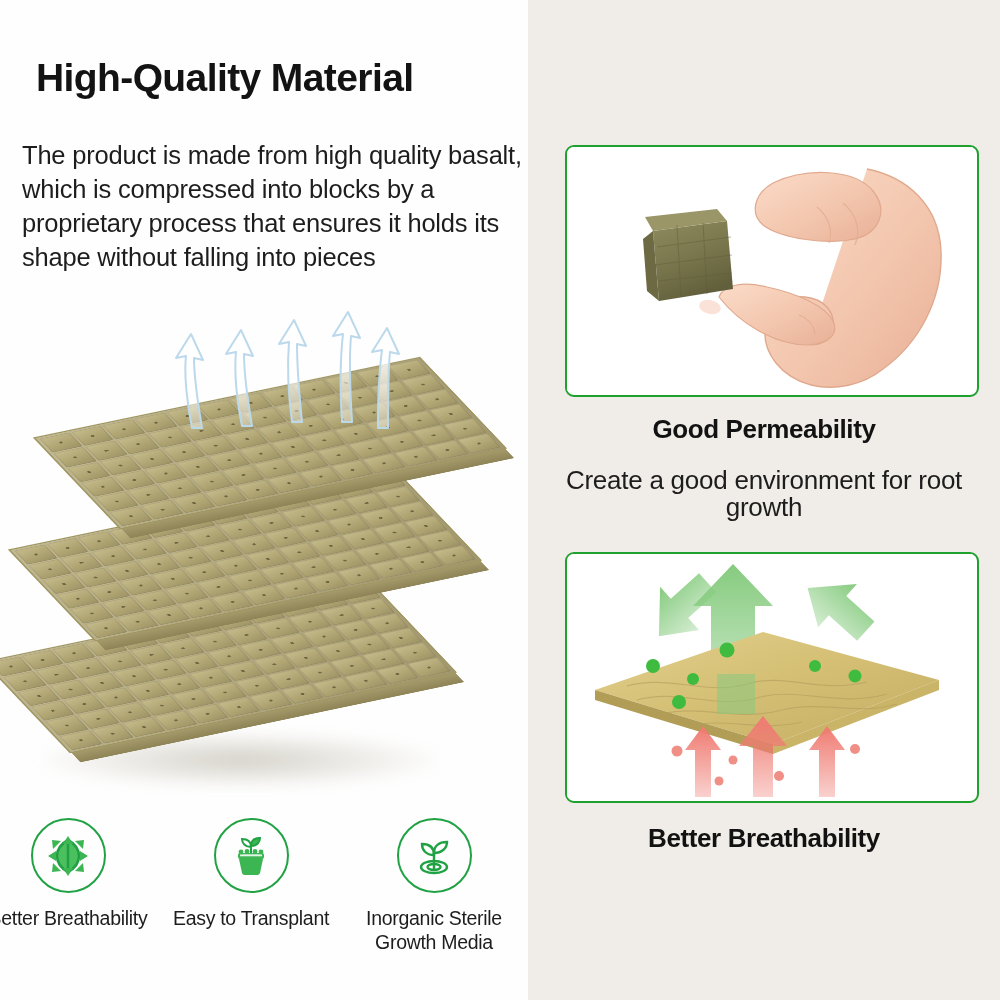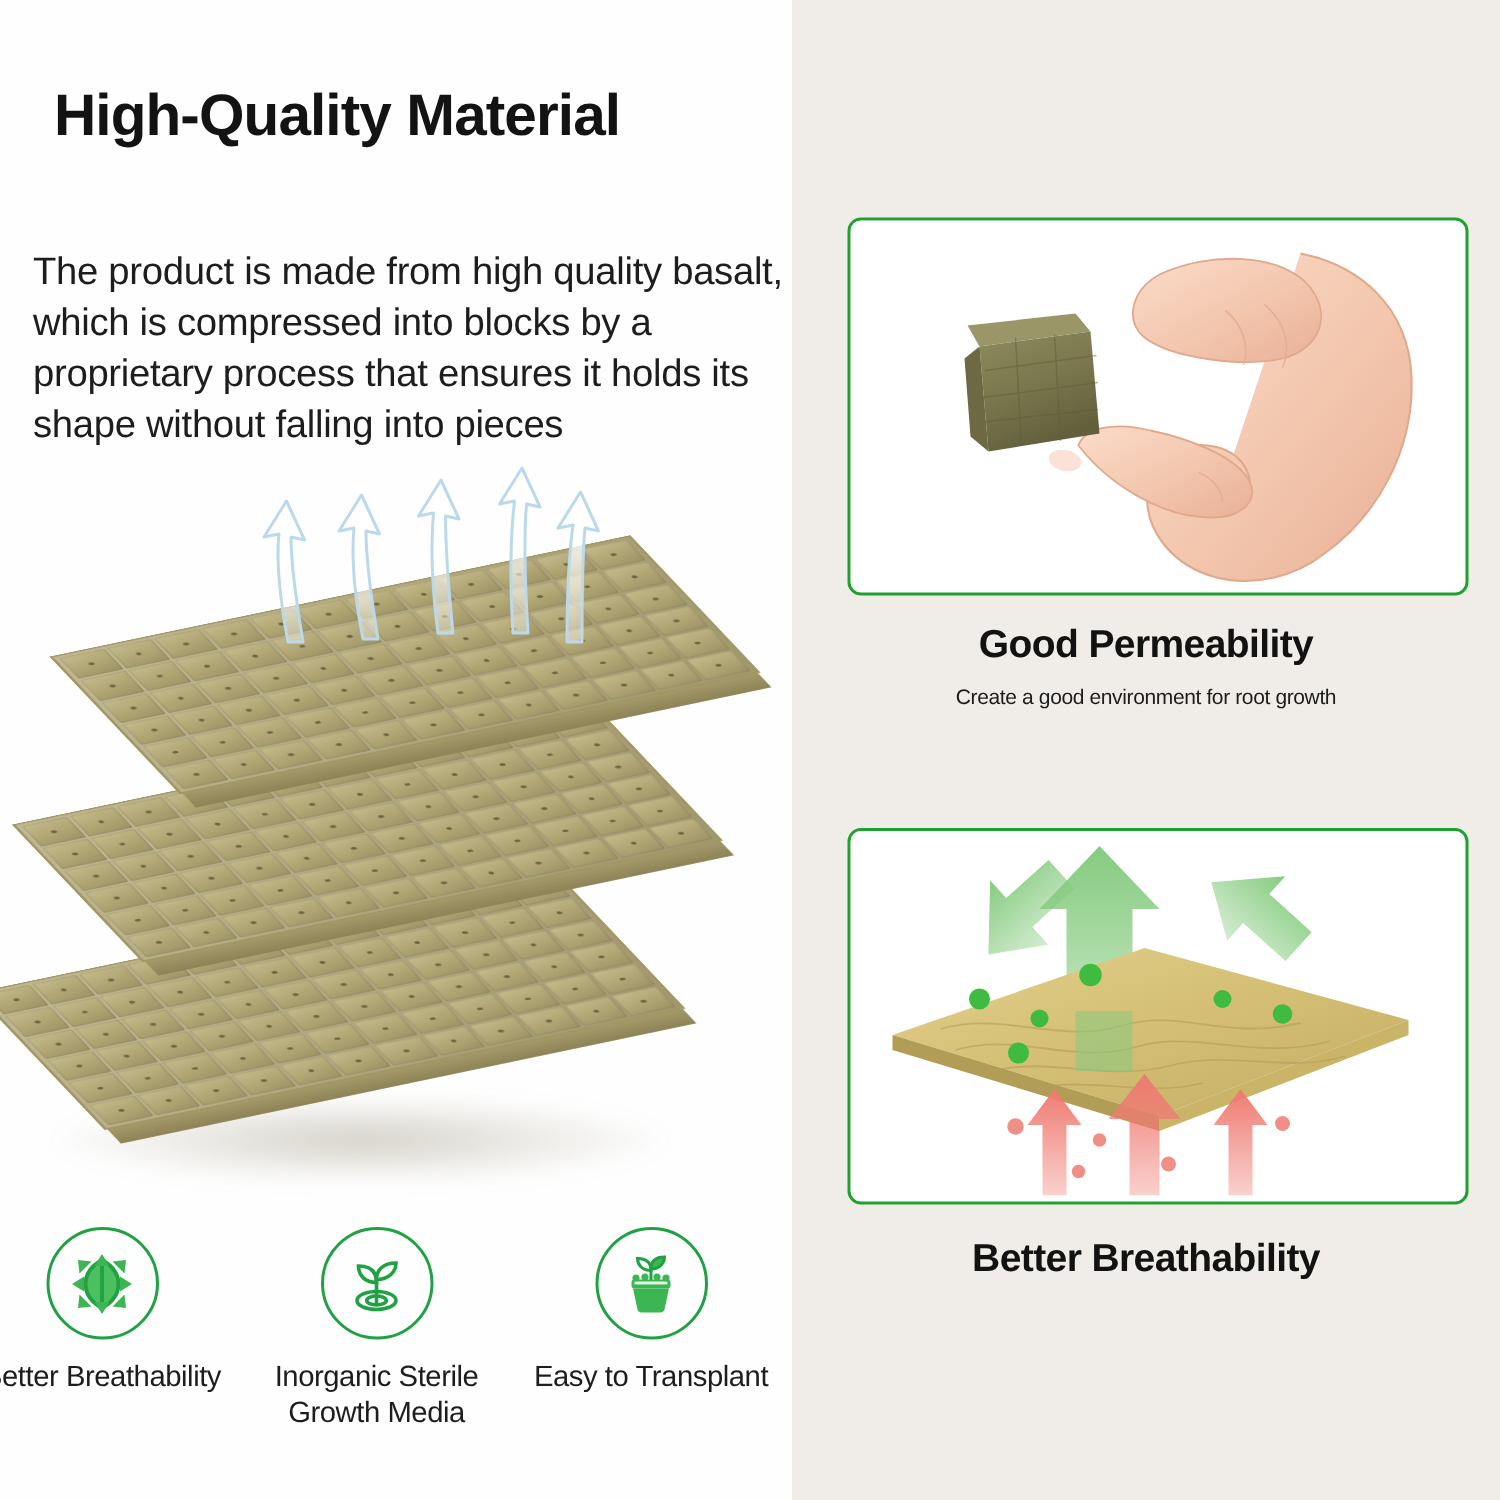--- a/index.html
+++ b/index.html
@@ -47,21 +47,20 @@
     margin-left: 14px;
   }
   .body-copy {
     position: absolute;
     left: 22px; top: 138px;
     width: 500px;
     font-size: 25.5px;
     line-height: 34px;
     color: #1d1d1d;
     letter-spacing: -0.2px;
-    margin-top: 26px;
   }
 
   
   .stack-area {
     position: absolute;
     left: 0; top: 300px;
     width: 528px; height: 500px;
   }
   .sheet {
     position: absolute;
@@ -169,22 +168,22 @@
   }
   #caption-permeability { top: 414px; }
   #caption-breathability { top: 823px; }
   .caption-title {
     font-size: 26px;
     font-weight: bold;
     color: #121212;
     letter-spacing: -0.4px;
   }
   .caption-sub {
-    margin-top: 6px;
-    font-size: 14px;
+    margin-top: 22px;
+    font-size: 26px;
     line-height: 27px;
     color: #1d1d1d;
     letter-spacing: -0.25px;
   }
 
   svg { display: block; }
 </style>
 </head>
 <body>
 
@@ -476,35 +475,20 @@
               <polygon points="9,9 18,10 10,18"></polygon>
               <polygon points="41,9 32,10 40,18"></polygon>
               <polygon points="9,41 18,40 10,32"></polygon>
               <polygon points="41,41 32,40 40,32"></polygon>
             </g>
           </svg>
         </div>
         <div class="feature-label">Better Breathability</div>
       </div>
 
-      <div class="feature" id="feature-1">
-        <div class="feature-circle">
-          <svg width="50" height="50" viewBox="0 0 50 50">
-            <g fill="none" stroke="#20a244" stroke-width="2.4" stroke-linecap="round">
-              <path d="M25 38 L25 22"></path>
-              <path d="M25 24 C 17 24, 13 19, 13 13 C 21 13, 25 17, 25 24 Z"></path>
-              <path d="M25 22 C 33 22, 38 17, 38 11 C 30 11, 25 15, 25 22 Z"></path>
-              <ellipse cx="25" cy="36" rx="13" ry="6"></ellipse>
-              <ellipse cx="25" cy="36" rx="6.5" ry="3"></ellipse>
-            </g>
-          </svg>
-        </div>
-        <div class="feature-label">Inorganic Sterile Growth Media</div>
-      </div>
-
       <div class="feature" id="feature-2">
         <div class="feature-circle">
           <svg width="50" height="50" viewBox="0 0 50 50">
             <g stroke="#20a244" stroke-width="2" fill="none" stroke-linecap="round">
               <path d="M25 22 L25 14"></path>
               <path d="M25 16 C 19 16, 16 12, 16 8 C 22 8, 25 11, 25 16 Z" fill="#ffffff"></path>
               <path d="M25 15 C 31 15, 34 11, 34 7 C 28 7, 25 10, 25 15 Z" fill="#3cb553"></path>
             </g>
             <rect x="12" y="22" width="26" height="6" rx="2" fill="#3cb553"></rect>
             <path d="M13 28 L37 28 L34 42 C 33.6 43.2 32.6 44 31.4 44 L 18.6 44 C 17.4 44 16.4 43.2 16 42 Z" fill="#3cb553"></path>
@@ -512,20 +496,35 @@
             <g fill="#3cb553">
               <circle cx="15" cy="21" r="2.4"></circle>
                 <circle cx="21" cy="20.4" r="2.4"></circle>
               <circle cx="29" cy="20.4" r="2.4"></circle>
                 <circle cx="35" cy="21" r="2.4"></circle>
             </g>
           </svg>
         </div>
         <div class="feature-label">Easy to Transplant</div>
       </div>
+
+      <div class="feature" id="feature-1">
+        <div class="feature-circle">
+          <svg width="50" height="50" viewBox="0 0 50 50">
+            <g fill="none" stroke="#20a244" stroke-width="2.4" stroke-linecap="round">
+              <path d="M25 38 L25 22"></path>
+              <path d="M25 24 C 17 24, 13 19, 13 13 C 21 13, 25 17, 25 24 Z"></path>
+              <path d="M25 22 C 33 22, 38 17, 38 11 C 30 11, 25 15, 25 22 Z"></path>
+              <ellipse cx="25" cy="36" rx="13" ry="6"></ellipse>
+              <ellipse cx="25" cy="36" rx="6.5" ry="3"></ellipse>
+            </g>
+          </svg>
+        </div>
+        <div class="feature-label">Inorganic Sterile Growth Media</div>
+      </div>
     </div>
   </div>
 
   <div class="right-panel"></div>
 
   <div class="card" id="card-permeability">
     <svg width="406" height="244" viewBox="0 0 406 244">
       <rect width="406" height="244" fill="#ffffff"></rect>
       <defs>
         <linearGradient id="skin" x1="0" y1="0" x2="1" y2="1">

